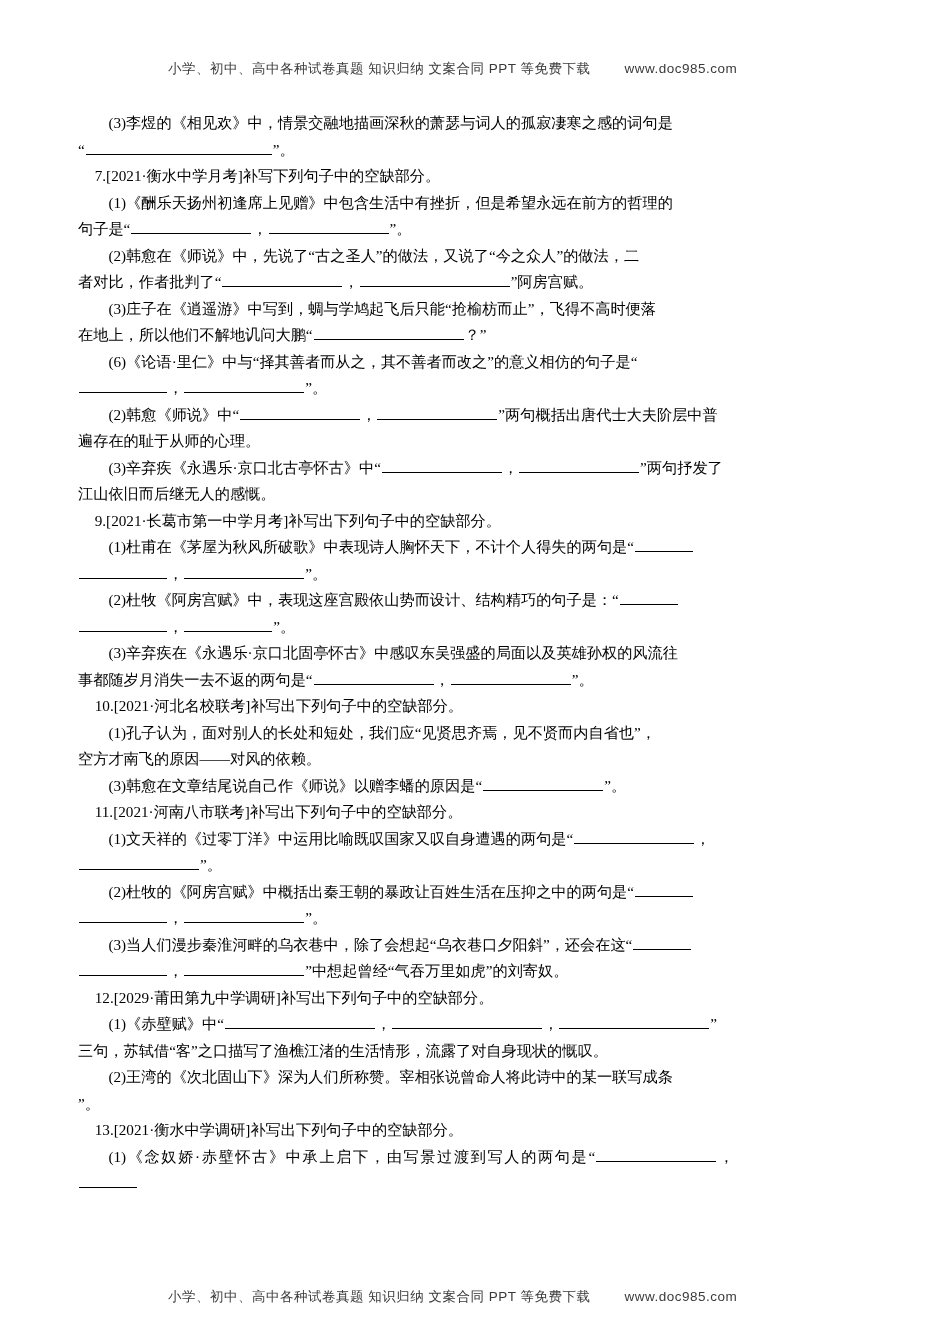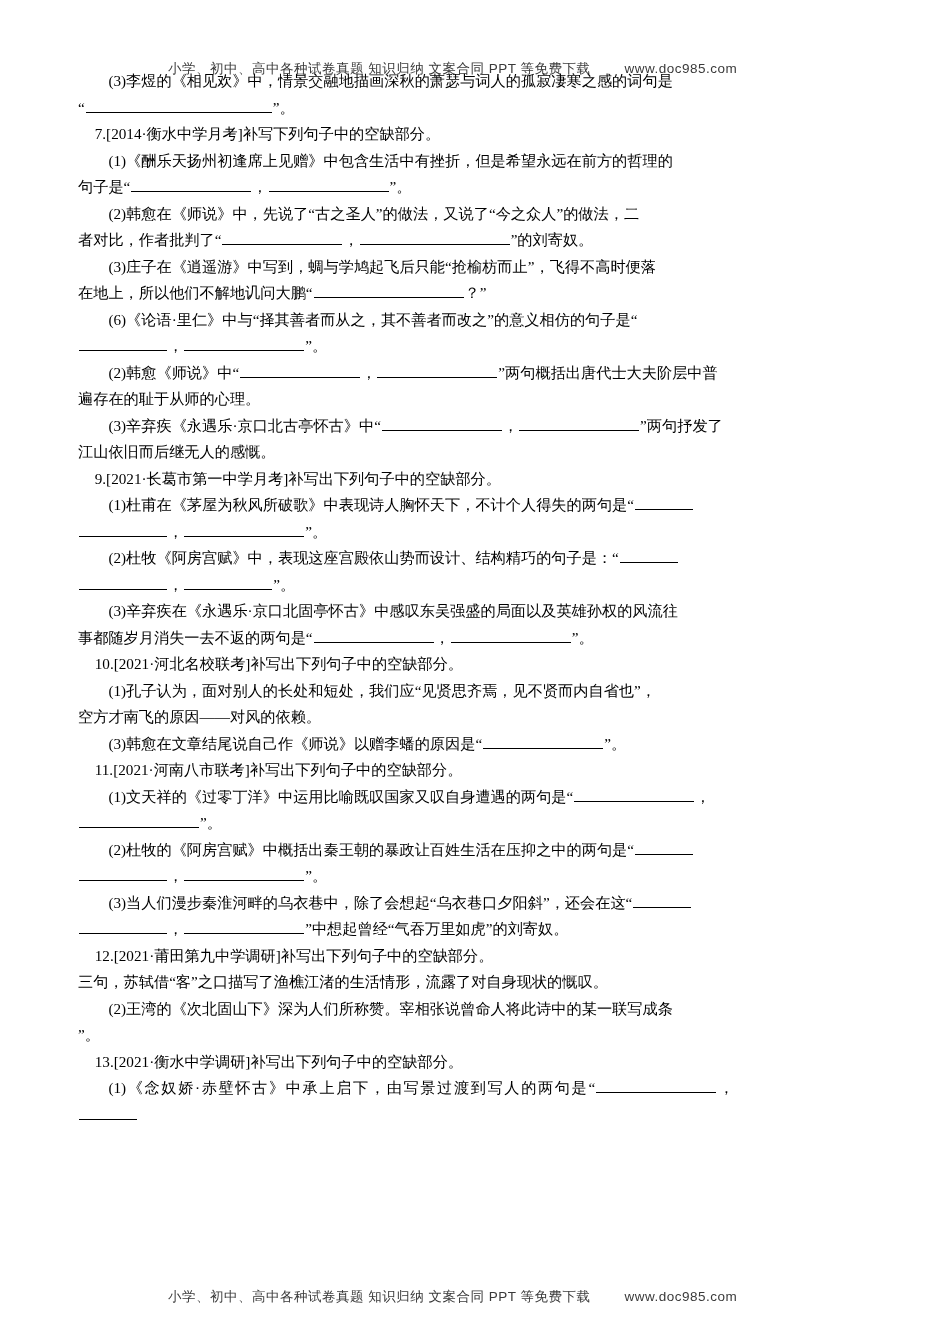--- a/index.html
+++ b/index.html
@@ -36,20 +36,21 @@
   .footer-line {
     position: absolute;
     bottom: 38px;
     left: 168px;
   }
   .header-line .site, .footer-line .site {
     margin-left: 34px;
     font-family: "Liberation Sans", sans-serif;
   }
   .content {
+    margin-top: 42px;
     font-size: 15.2px;
     line-height: 26.5px;
   }
   p {
     margin: 0;
     text-align: justify;
     text-justify: inter-ideograph;
   }
   .para {
     text-indent: 2em;
@@ -80,25 +81,25 @@
 
   <div class="header-line">
     <span>小学、初中、高中各种试卷真题  知识归纳  文案合同  PPT 等免费下载</span><span class="site">www.doc985.com</span>
   </div>
 
   <div class="content">
 
     <p class="para"><span>(3)李煜的《相见欢》中，情景交融地描画深秋的萧瑟与词人的孤寂凄寒之感的词句是</span></p>
     <p class="cont"><span>“</span><span class="blank b-xxl"></span><span>”。</span></p>
 
-    <p class="qnum"><span>7.[2014·衡水中学月考]补写下列句子中的空缺部分。</span></p>
+    <p class="qnum"><span>7.[2021·衡水中学月考]补写下列句子中的空缺部分。</span></p>
     <p class="para"><span>(1)《酬乐天扬州初逢席上见赠》中包含生活中有挫折，但是希望永远在前方的哲理的</span></p>
     <p class="cont"><span>句子是“</span><span class="blank b-lg"></span><span>，</span><span class="blank b-lg"></span><span>”。</span></p>
     <p class="para"><span>(2)韩愈在《师说》中，先说了“古之圣人”的做法，又说了“今之众人”的做法，二</span></p>
-    <p class="cont"><span>者对比，作者批判了“</span><span class="blank b-lg"></span><span>，</span><span class="blank b-xl"></span><span>”的刘寄奴。</span></p>
+    <p class="cont"><span>者对比，作者批判了“</span><span class="blank b-lg"></span><span>，</span><span class="blank b-xl"></span><span>”阿房宫赋。</span></p>
     <p class="para"><span>(3)庄子在《逍遥游》中写到，蜩与学鸠起飞后只能“抢榆枋而止”，飞得不高时便落</span></p>
     <p class="cont"><span>在地上，所以他们不解地讥问大鹏“</span><span class="blank b-xl"></span><span>？”</span></p>
 
     <p class="para"><span>(6)《论语·里仁》中与“择其善者而从之，其不善者而改之”的意义相仿的句子是“</span></p>
     <p class="cont"><span class="blank b-sm"></span><span>，</span><span class="blank b-lg"></span><span>”。</span></p>
     <p class="para"><span>(2)韩愈《师说》中“</span><span class="blank b-lg"></span><span>，</span><span class="blank b-lg"></span><span>”两句概括出唐代士大夫阶层中普</span></p>
     <p class="cont"><span>遍存在的耻于从师的心理。</span></p>
     <p class="para"><span>(3)辛弃疾《永遇乐·京口北古亭怀古》中“</span><span class="blank b-lg"></span><span>，</span><span class="blank b-lg"></span><span>”两句抒发了</span></p>
     <p class="cont"><span>江山依旧而后继无人的感慨。</span></p>
 
@@ -116,21 +117,22 @@
     <p class="para"><span>(3)韩愈在文章结尾说自己作《师说》以赠李蟠的原因是“</span><span class="blank b-lg"></span><span>”。</span></p>
 
     <p class="qnum"><span>11.[2021·河南八市联考]补写出下列句子中的空缺部分。</span></p>
     <p class="para"><span>(1)文天祥的《过零丁洋》中运用比喻既叹国家又叹自身遭遇的两句是“</span><span class="blank b-lg"></span><span>，</span></p>
     <p class="cont"><span class="blank b-lg"></span><span>”。</span></p>
     <p class="para"><span>(2)杜牧的《阿房宫赋》中概括出秦王朝的暴政让百姓生活在压抑之中的两句是“</span><span class="blank b-tiny"></span></p>
     <p class="cont"><span class="blank b-sm"></span><span>，</span><span class="blank b-lg"></span><span>”。</span></p>
     <p class="para"><span>(3)当人们漫步秦淮河畔的乌衣巷中，除了会想起“乌衣巷口夕阳斜”，还会在这“</span><span class="blank b-tiny"></span></p>
     <p class="cont"><span class="blank b-sm"></span><span>，</span><span class="blank b-lg"></span><span>”中想起曾经“气吞万里如虎”的刘寄奴。</span></p>
 
-    <p class="qnum"><span>12.[2021·莆田第九中学调研]补写出下列句子中的空缺部分。</span></p>
+    <p class="qnum"><span>12.[2029·莆田第九中学调研]补写出下列句子中的空缺部分。</span></p>
+    <p class="para"><span>(1)《赤壁赋》中“</span><span class="blank b-xl"></span><span>，</span><span class="blank b-xl"></span><span>，</span><span class="blank b-xl"></span><span>”</span></p>
     <p class="cont"><span>三句，苏轼借“客”之口描写了渔樵江渚的生活情形，流露了对自身现状的慨叹。</span></p>
     <p class="para"><span>(2)王湾的《次北固山下》深为人们所称赞。宰相张说曾命人将此诗中的某一联写成条</span></p>
     <p class="cont"><span>”。</span></p>
 
     <p class="qnum"><span>13.[2021·衡水中学调研]补写出下列句子中的空缺部分。</span></p>
     <p class="para"><span>(1)《念奴娇·赤壁怀古》中承上启下，由写景过渡到写人的两句是“</span><span class="blank b-lg"></span><span>，</span><span class="blank b-tiny"></span></p>
 
   </div>
 
   <div class="footer-line">

